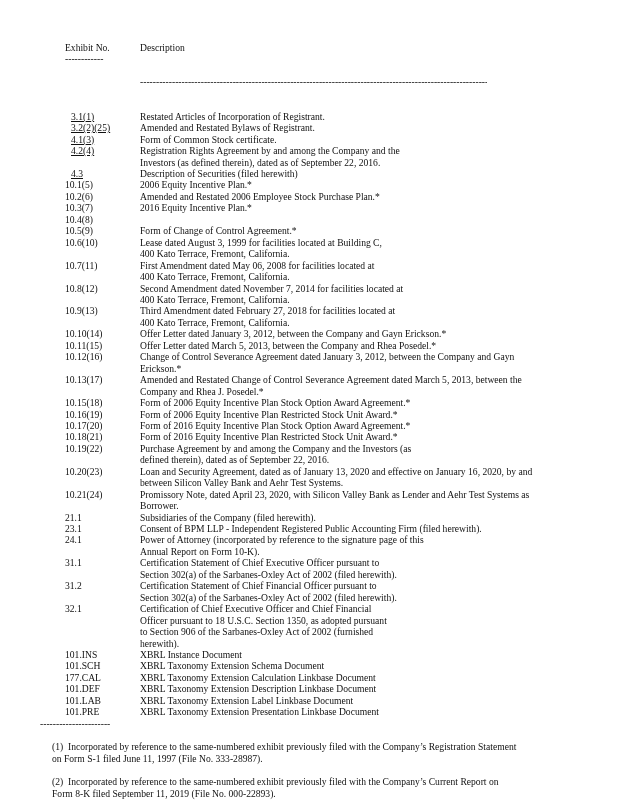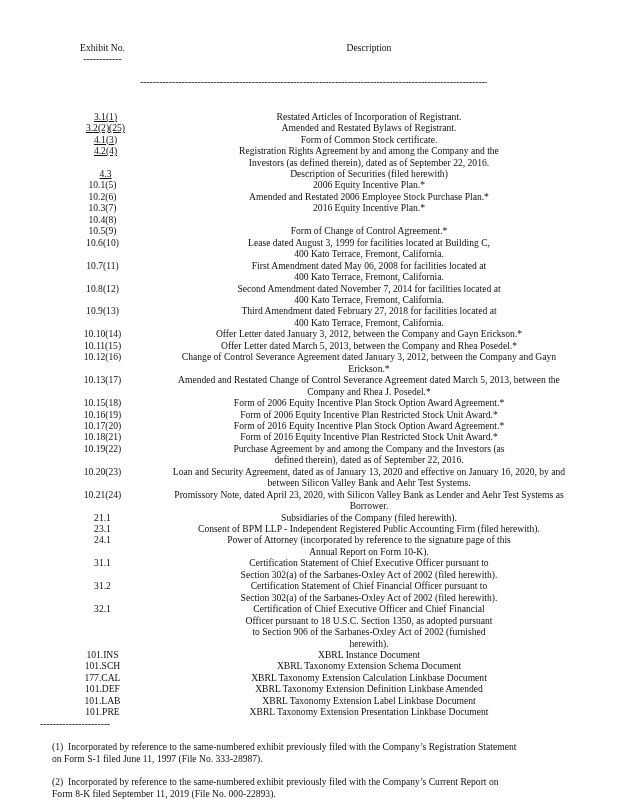--- a/index.html
+++ b/index.html
@@ -14,21 +14,21 @@
     color: #111111;
   }
   .doc {
     position: absolute;
     top: 42px;
     left: 0;
     right: 0;
     font-size: 9.6px;
     line-height: 11.45px;
   }
-  .row { display: flex; align-items: flex-start; text-align: center; }
+  .row { display: flex; align-items: flex-start; }
   .col-no {
     flex: 0 0 75px;
     margin-left: 65px;
     white-space: pre;
     box-sizing: border-box;
   }
   .col-no.indent { padding-left: 6px; text-decoration: underline; }
   .col-desc {
     flex: 1;
     margin-right: 20px;
@@ -212,21 +212,21 @@
         <div class="row">
           <div class="col-no">101.SCH</div>
           <div class="col-desc">XBRL Taxonomy Extension Schema Document</div>
         </div>
         <div class="row">
           <div class="col-no">177.CAL</div>
           <div class="col-desc">XBRL Taxonomy Extension Calculation Linkbase Document</div>
         </div>
         <div class="row">
           <div class="col-no">101.DEF</div>
-          <div class="col-desc">XBRL Taxonomy Extension Definition Linkbase Amended</div>
+          <div class="col-desc">XBRL Taxonomy Extension Description Linkbase Document</div>
         </div>
         <div class="row">
           <div class="col-no">101.LAB</div>
           <div class="col-desc">XBRL Taxonomy Extension Label Linkbase Document</div>
         </div>
         <div class="row">
           <div class="col-no">101.PRE</div>
           <div class="col-desc">XBRL Taxonomy Extension Presentation Linkbase Document</div>
         </div>
       </div>

